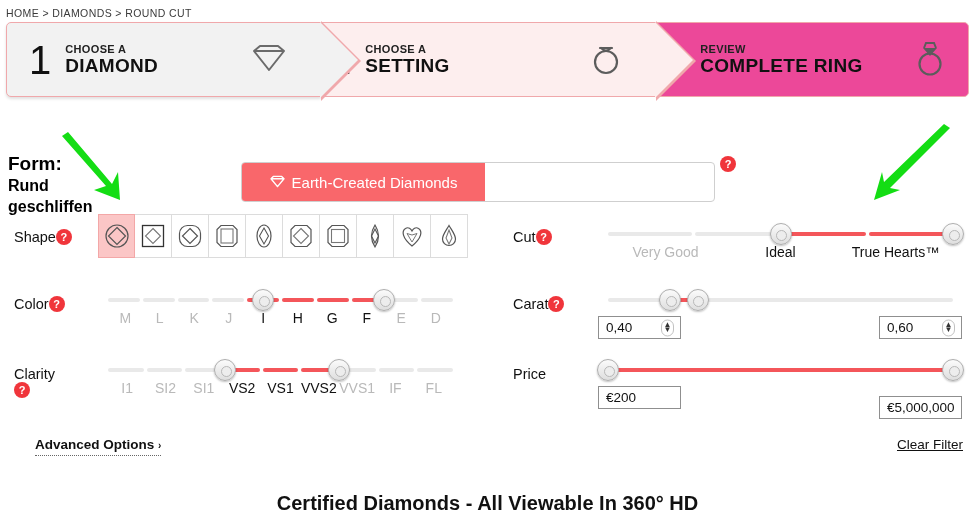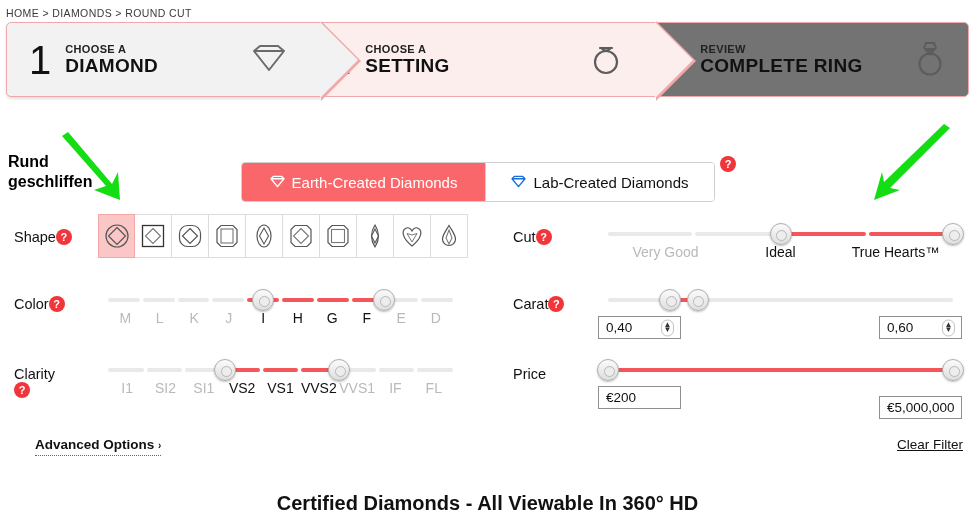--- a/index.html
+++ b/index.html
@@ -35,21 +35,21 @@
     box-shadow: 0 2px 3px rgba(0,0,0,.12);
     z-index:3;
   }
   .step-2 {
     left:300px; width:350px;
     background:#fdeeee;
     z-index:2;
   }
   .step-3 {
     left:635px; width:328px;
-    background:#737373;
+    background:#ec4899;
     border-radius:0 5px 5px 0;
     z-index:1;
   }
   
   .step-1:after, .step-2:after {
     content:""; position:absolute; right:-38px; top:-1px;
     width:0; height:0;
     border-top:38.5px solid transparent;
     border-bottom:38.5px solid transparent;
     border-left:38px solid #f2f2f2;
@@ -245,40 +245,33 @@
 </div>
 
 <svg class="arrow-svg" style="left:60px; top:128px;" width="80" height="80" viewBox="0 0 80 80">
   <path d="M8 4 L52 56 L58 44 L60 72 L34 62 L46 58 L2 8 Z" fill="#14dd14"></path>
 </svg>
 <svg class="arrow-svg" style="left:862px; top:124px;" width="92" height="86" viewBox="0 0 92 86">
   <path d="M88 4 L28 64 L38 66 L12 76 L20 48 L22 58 L82 0 Z" fill="#14dd14"></path>
 </svg>
 
 <div class="form-anno">
+  <div class="l1">Form:</div>
   <div class="l2">Rund</div>
   <div class="l2">geschliffen</div>
 </div>
 
 <div class="tabs">
   <div class="tab tab-earth">
     <span>
       <svg width="15" height="13" viewBox="0 0 16 14">
           <path d="M1 4 L15 4 L8 12.5 Z M1 4 L3.5 1.5 L12.5 1.5 L15 4" fill="none" stroke="#ffffff" stroke-width="1.5" stroke-linejoin="round"></path>
         </svg>
     </span>
     <span>Earth-Created Diamonds</span>
-  </div>
-  <div class="tab tab-lab">
-    <span>
-      <svg width="15" height="13" viewBox="0 0 16 14">
-          <path d="M1 4 L15 4 L8 12.5 Z M1 4 L3.5 1.5 L12.5 1.5 L15 4" fill="none" stroke="#1a6fd4" stroke-width="1.5" stroke-linejoin="round"></path>
-        </svg>
-    </span>
-    <span>Lab-Created Diamonds</span>
   </div>
 </div>
 <span class="help tabs-help">?</span>
 
 <div class="row-label" style="left:14px; top:229px;">
   <span>Shape</span>
   <span class="help">?</span>
 </div>
 <div class="shapes">
   <div class="shape-cell sel">

